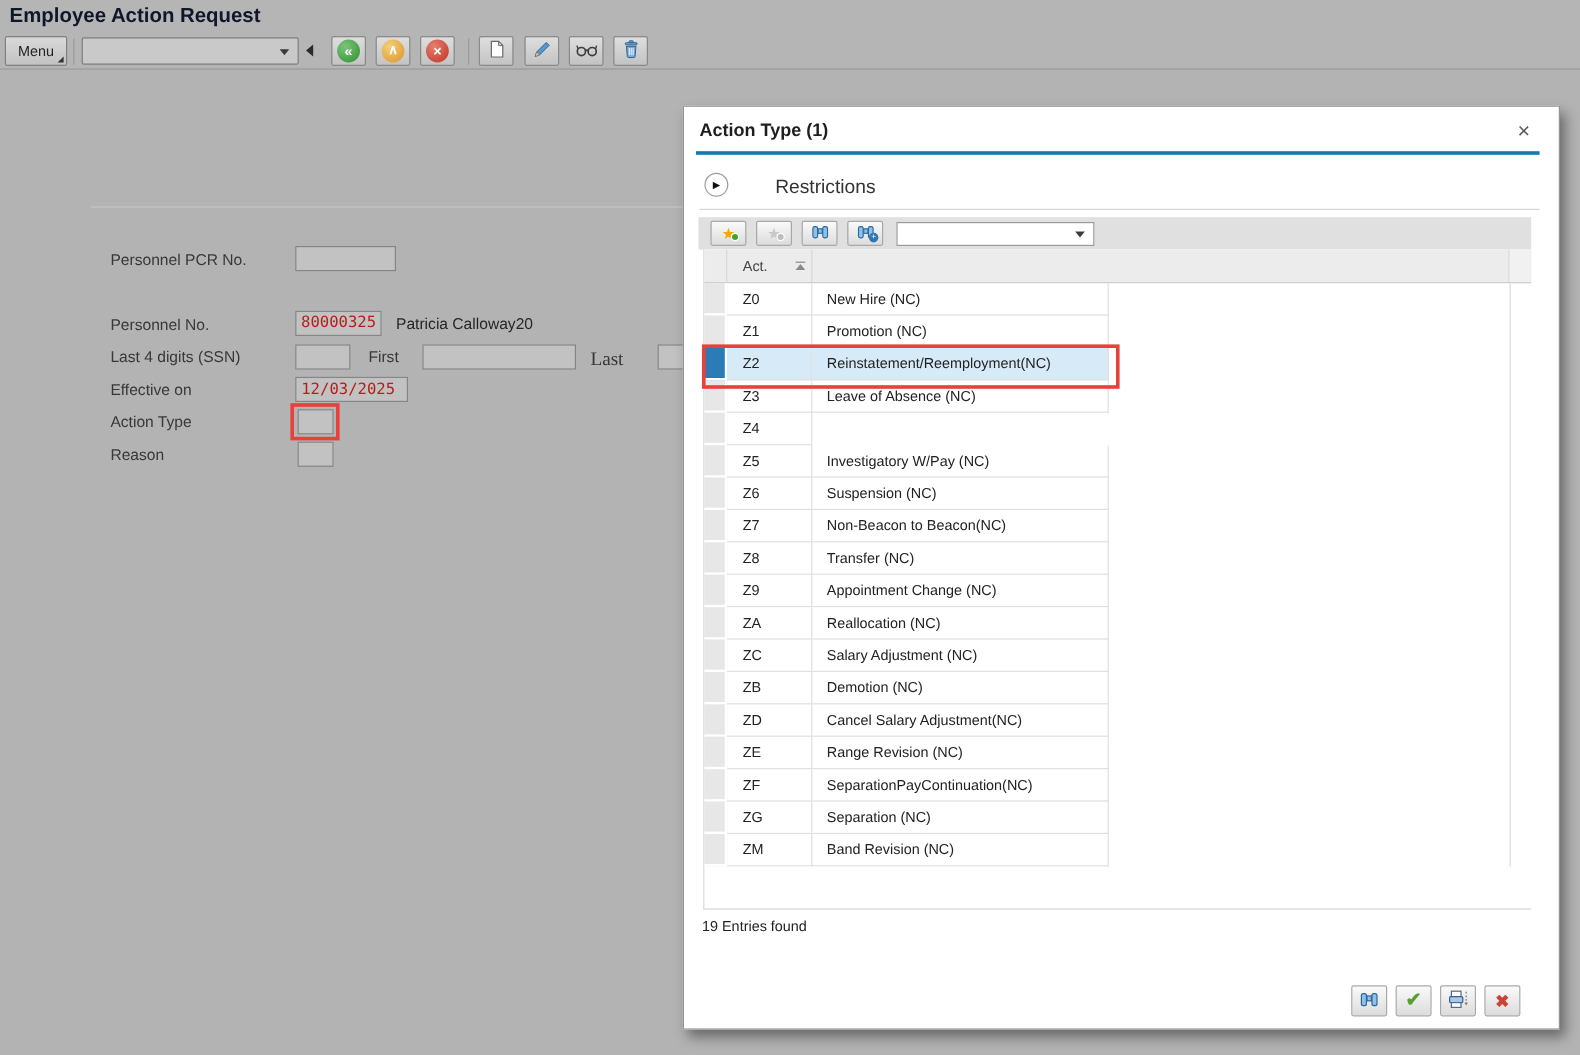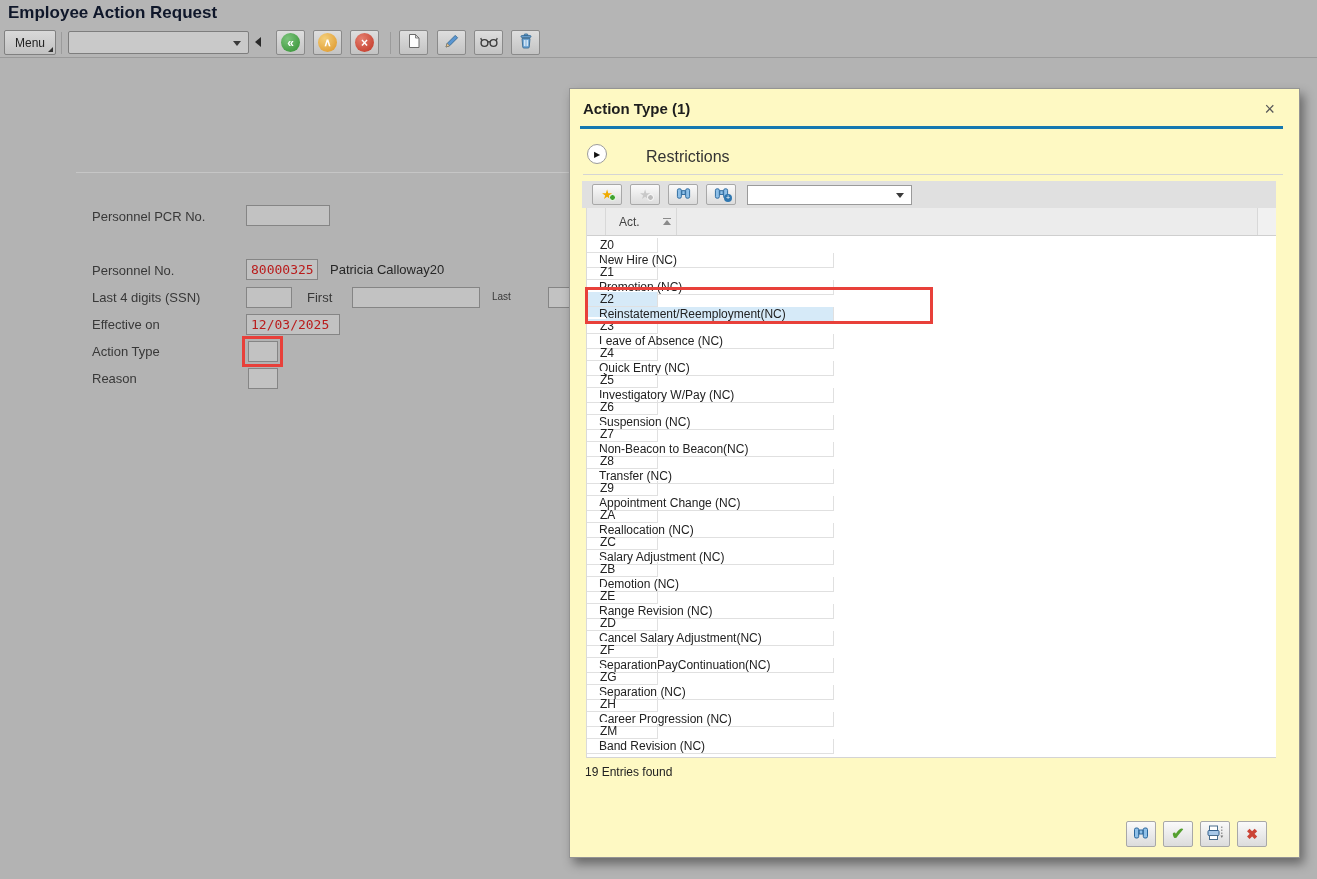--- a/index.html
+++ b/index.html
@@ -26,28 +26,28 @@
     border:1px solid #8a8a8a; border-radius:2px; display:flex; align-items:center; justify-content:center; cursor:pointer; }
   .circ { width:19px; height:19px; border-radius:50%; color:#fff; font-weight:bold; font-size:12px;
     display:flex; align-items:center; justify-content:center; line-height:1; }
   .circ.green { background:radial-gradient(circle at 35% 30%, #7cc47c, #2f8f2f); }
   .circ.yellow { background:radial-gradient(circle at 35% 30%, #f4cf7a, #dc9326); font-size:11px; }
   .circ.red { background:radial-gradient(circle at 35% 30%, #e57f6f, #bf3322); font-size:12px; }
 
   
   .group-line { position:absolute; left:76px; top:172px; width:494px; height:1px; background:#c6c6c6; }
   .flabel { position:absolute; font-size:13px; color:#383838; }
-  .flabel.mono { font-family:Liberation Sans, sans-serif; font-size:10px; }
+  .flabel.mono { font-family:Liberation Serif, serif; font-size:16px; }
   .finput { position:absolute; background:#c2c2c2; border:1px solid #858585; font-family:"DejaVu Sans Mono", monospace;
     font-size:13px; color:#b91c1c; padding:1px 4px; }
   .ftext { position:absolute; font-size:13px; color:#262626; }
   .annotation { position:absolute; border:3px solid #e8403a; z-index:5; pointer-events:none; }
 
   
-  .dialog { position:absolute; left:569px; top:88px; width:731px; height:770px; background:#fef9c3;
+  .dialog { position:absolute; left:569px; top:88px; width:731px; height:770px; background:#ffffff;
     border:1px solid #949494; box-shadow:4px 6px 10px rgba(0,0,0,.42); z-index:10; font-size:12px; color:#333; }
   .dlg-title { position:absolute; left:13px; top:11px; font-size:15px; font-weight:bold; color:#1e1e1e; }
   .dlg-close { position:absolute; right:24px; top:10px; font-size:18px; color:#5a5a5a; background:none; border:none; cursor:pointer; font-family:inherit; }
   .dlg-rule { position:absolute; left:10px; top:37px; width:703px; height:3px; background:#1578b0; }
   .expander { position:absolute; left:17px; top:55px; width:20px; height:20px; border:1px solid #9c9c9c; border-radius:50%;
     background:#fff; display:flex; align-items:center; justify-content:center; font-size:8px; color:#111; cursor:pointer; }
   .restr-label { position:absolute; left:56px; top:59px; font-size:16px; color:#333;margin-left:20px; }
   .dlg-div { position:absolute; left:13px; top:85px; width:700px; height:1px; background:#d5d5d5; }
   .dlg-strip { position:absolute; left:12px; top:92px; width:694px; height:27px; background:#e0e0e0;
     display:flex; align-items:center; padding-left:10px; gap:8px; }
@@ -71,21 +71,21 @@
   .cell.sel { width:19px; }
   .cell.act { width:71px; padding-left:13px; }
   .cell.name { width:247px; padding-left:12px; }
   .cell.filler { flex:1; }
   .thead .sel, .thead .act, .thead .name, .thead .filler { border-right:1px solid #d8d8d8; }
   .thead .gutter { width:18px; background:#f1f1f1; }
   .sortwrap { margin-left:auto; margin-right:5px; display:flex; flex-direction:column; align-items:center; }
   .sortbar { width:8px; height:1px; background:#8a8a8a; margin-bottom:1px; }
   .sorttri { width:0; height:0; border-left:4px solid transparent; border-right:4px solid transparent; border-bottom:5px solid #8a8a8a; }
   .tbody { width:672px; }
-  .trow { display:flex; width:672px; height:27px; position:relative; font-size:12px; color:#222; cursor:pointer;flex-direction:column; }
+  .trow { display:flex; width:672px; height:27px; position:relative; font-size:12px; color:#222; cursor:pointer; }
   .trow .cell { display:flex; align-items:center; height:27px; }
   .trow .sel { background:#e7e7e7; border-right:2px solid #fff; border-bottom:2px solid #fff; }
   .trow .act, .trow .name { border-right:1px solid #e0e0e0; border-bottom:1px solid #e0e0e0; }
   .trow .filler { border-right:1px solid #dcdcdc; }
   .trow.selected .sel { background:#2b7cb5; }
   .trow.selected .act, .trow.selected .name { background:#d6eaf8; }
   .trow.selected::after { content:""; position:absolute; left:-2px; top:-3px; width:342px; height:31px;
     border:3px solid #e8403a; z-index:6; pointer-events:none; }
   .entries { position:absolute; left:15px; top:676px; font-size:12px; color:#222; }
 
@@ -266,21 +266,20 @@
   </div>
           <div class="trow">
     <div class="cell sel"></div>
     <div class="cell act">Z3</div>
     <div class="cell name">Leave of Absence (NC)</div>
     <div class="cell filler"></div>
   </div>
           <div class="trow">
     <div class="cell sel"></div>
     <div class="cell act">Z4</div>
-    <div class="cell name">Quick Entry (NC)</div>
     <div class="cell filler"></div>
   </div>
           <div class="trow">
     <div class="cell sel"></div>
     <div class="cell act">Z5</div>
     <div class="cell name">Investigatory W/Pay (NC)</div>
     <div class="cell filler"></div>
   </div>
           <div class="trow">
     <div class="cell sel"></div>
@@ -319,46 +318,40 @@
     <div class="cell filler"></div>
   </div>
           <div class="trow">
     <div class="cell sel"></div>
     <div class="cell act">ZB</div>
     <div class="cell name">Demotion (NC)</div>
     <div class="cell filler"></div>
   </div>
           <div class="trow">
     <div class="cell sel"></div>
+    <div class="cell act">ZD</div>
+    <div class="cell name">Cancel Salary Adjustment(NC)</div>
+    <div class="cell filler"></div>
+  </div>
+          <div class="trow">
+    <div class="cell sel"></div>
     <div class="cell act">ZE</div>
     <div class="cell name">Range Revision (NC)</div>
     <div class="cell filler"></div>
   </div>
           <div class="trow">
     <div class="cell sel"></div>
-    <div class="cell act">ZD</div>
-    <div class="cell name">Cancel Salary Adjustment(NC)</div>
-    <div class="cell filler"></div>
-  </div>
-          <div class="trow">
-    <div class="cell sel"></div>
     <div class="cell act">ZF</div>
     <div class="cell name">SeparationPayContinuation(NC)</div>
     <div class="cell filler"></div>
   </div>
           <div class="trow">
     <div class="cell sel"></div>
     <div class="cell act">ZG</div>
     <div class="cell name">Separation (NC)</div>
-    <div class="cell filler"></div>
-  </div>
-          <div class="trow">
-    <div class="cell sel"></div>
-    <div class="cell act">ZH</div>
-    <div class="cell name">Career Progression (NC)</div>
     <div class="cell filler"></div>
   </div>
           <div class="trow">
     <div class="cell sel"></div>
     <div class="cell act">ZM</div>
     <div class="cell name">Band Revision (NC)</div>
     <div class="cell filler"></div>
   </div>
         </div>
     </div>

